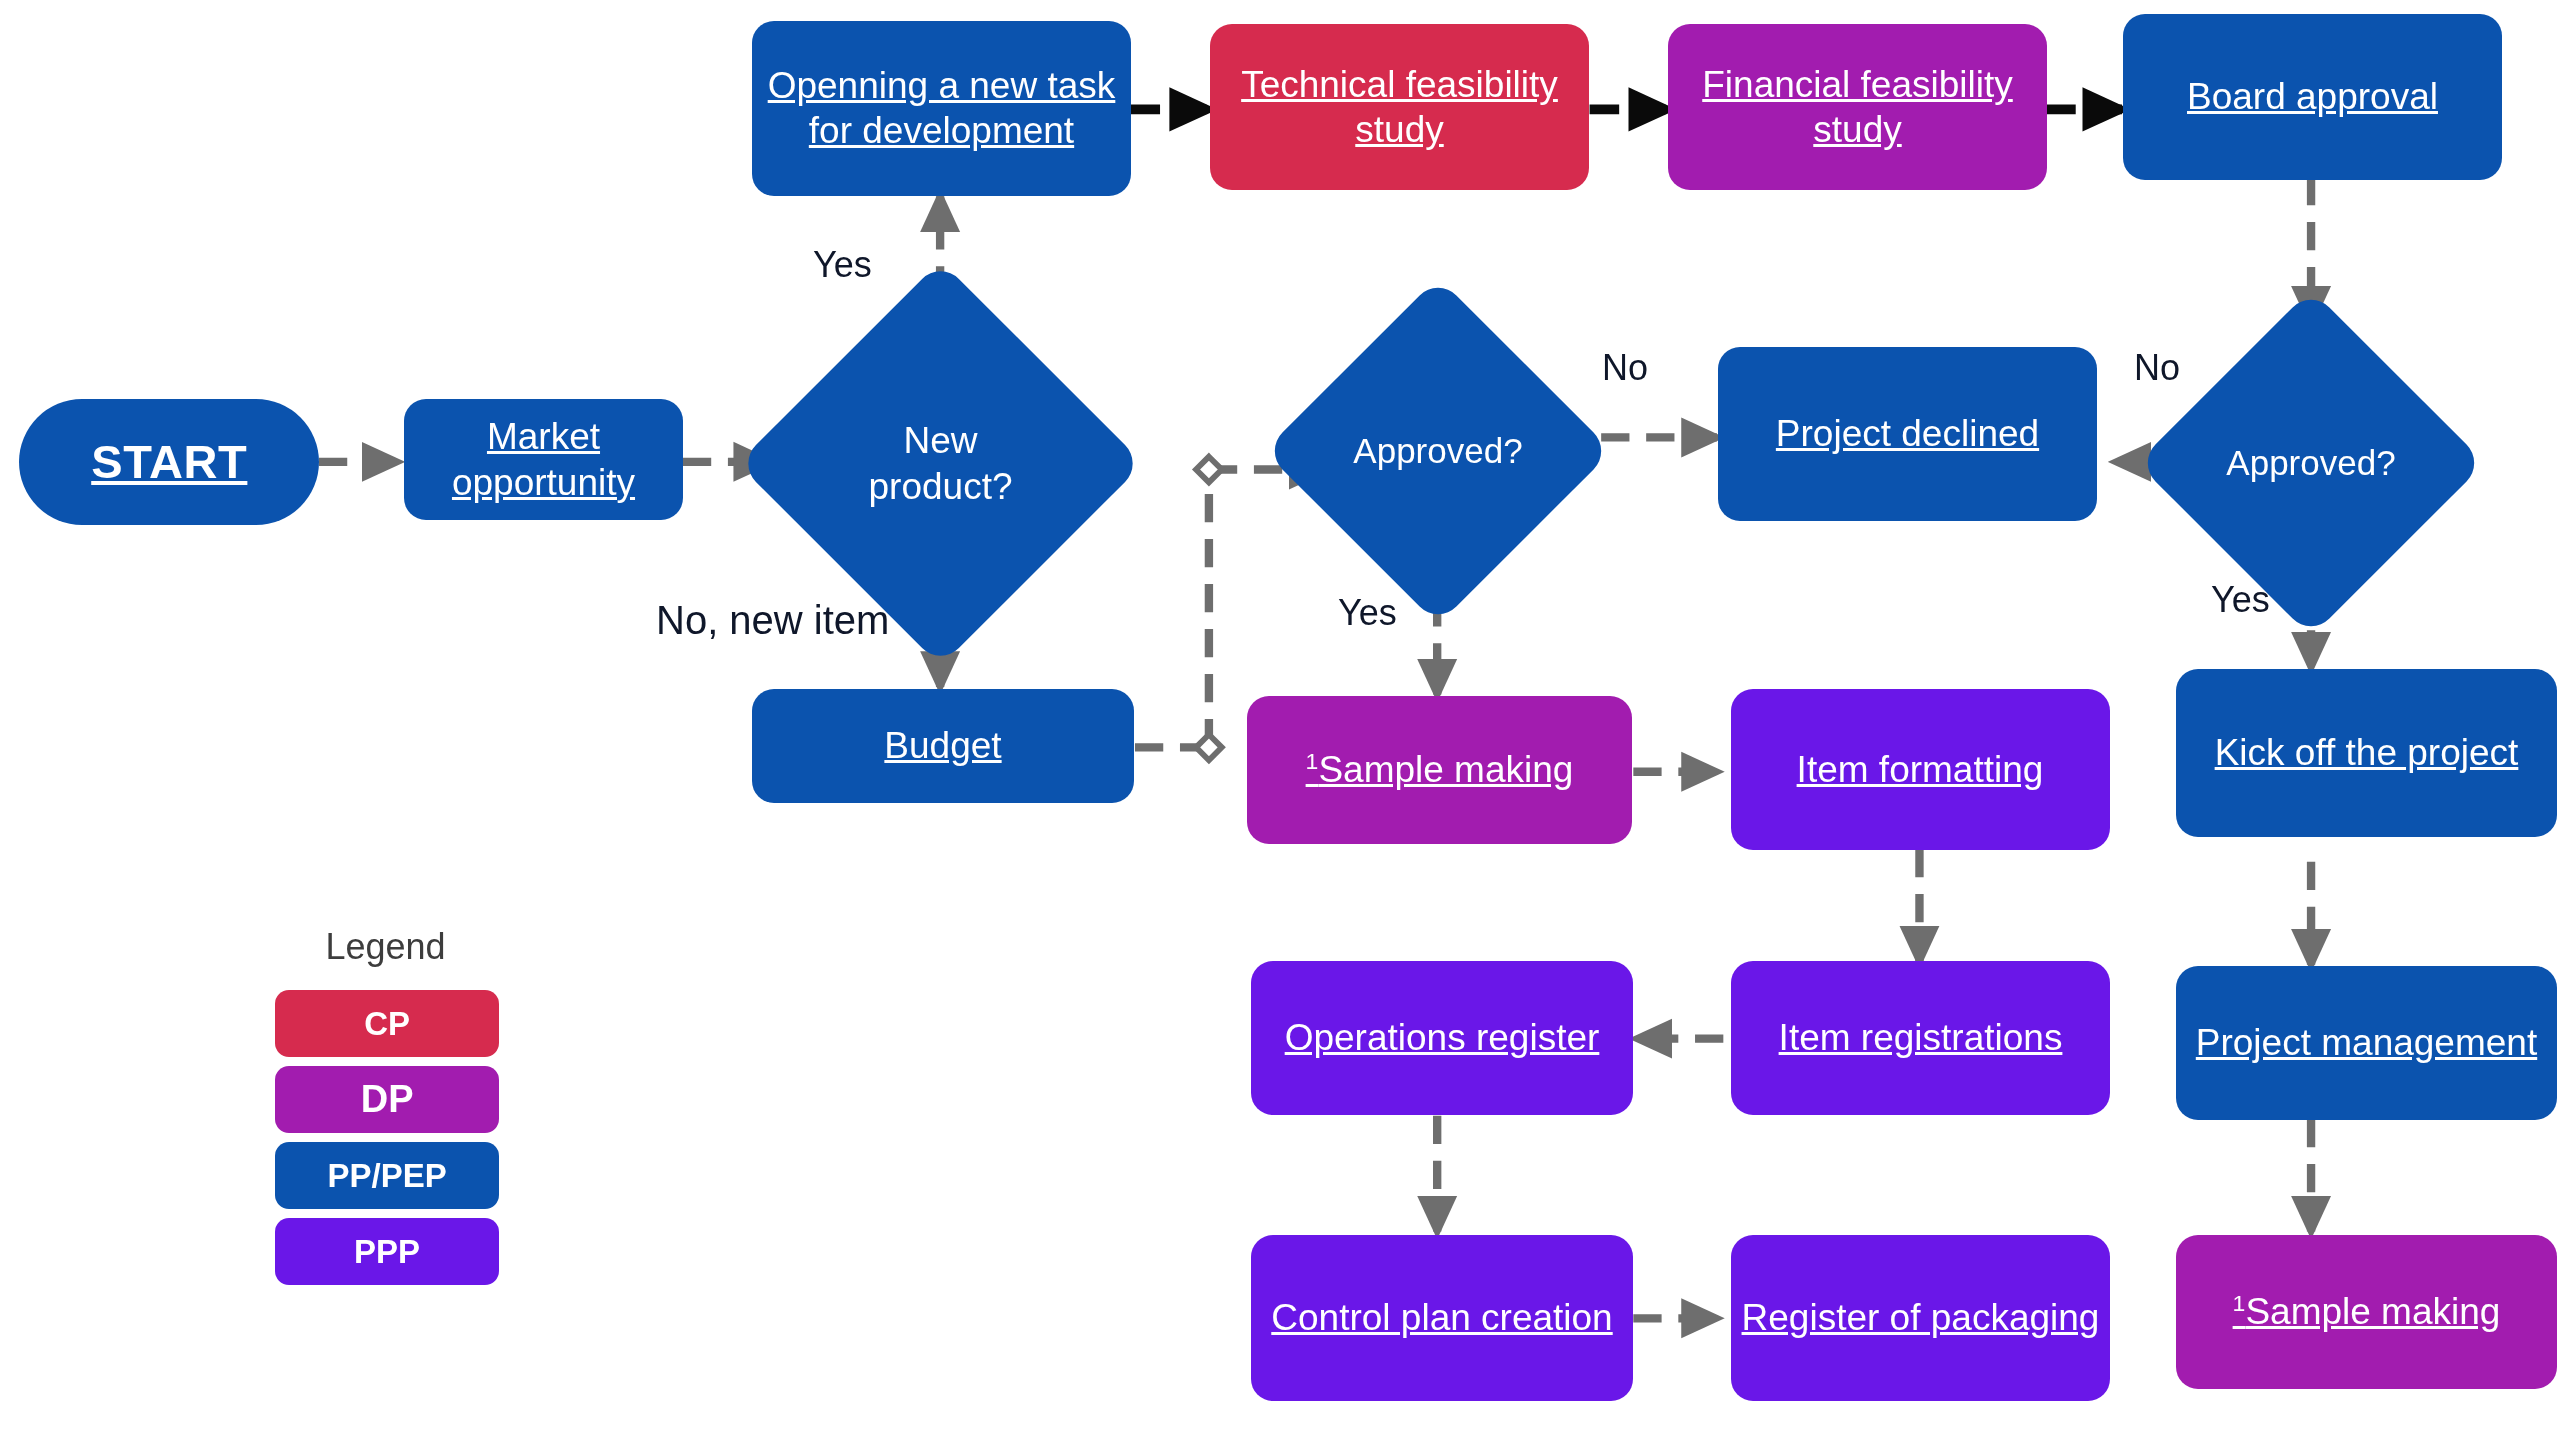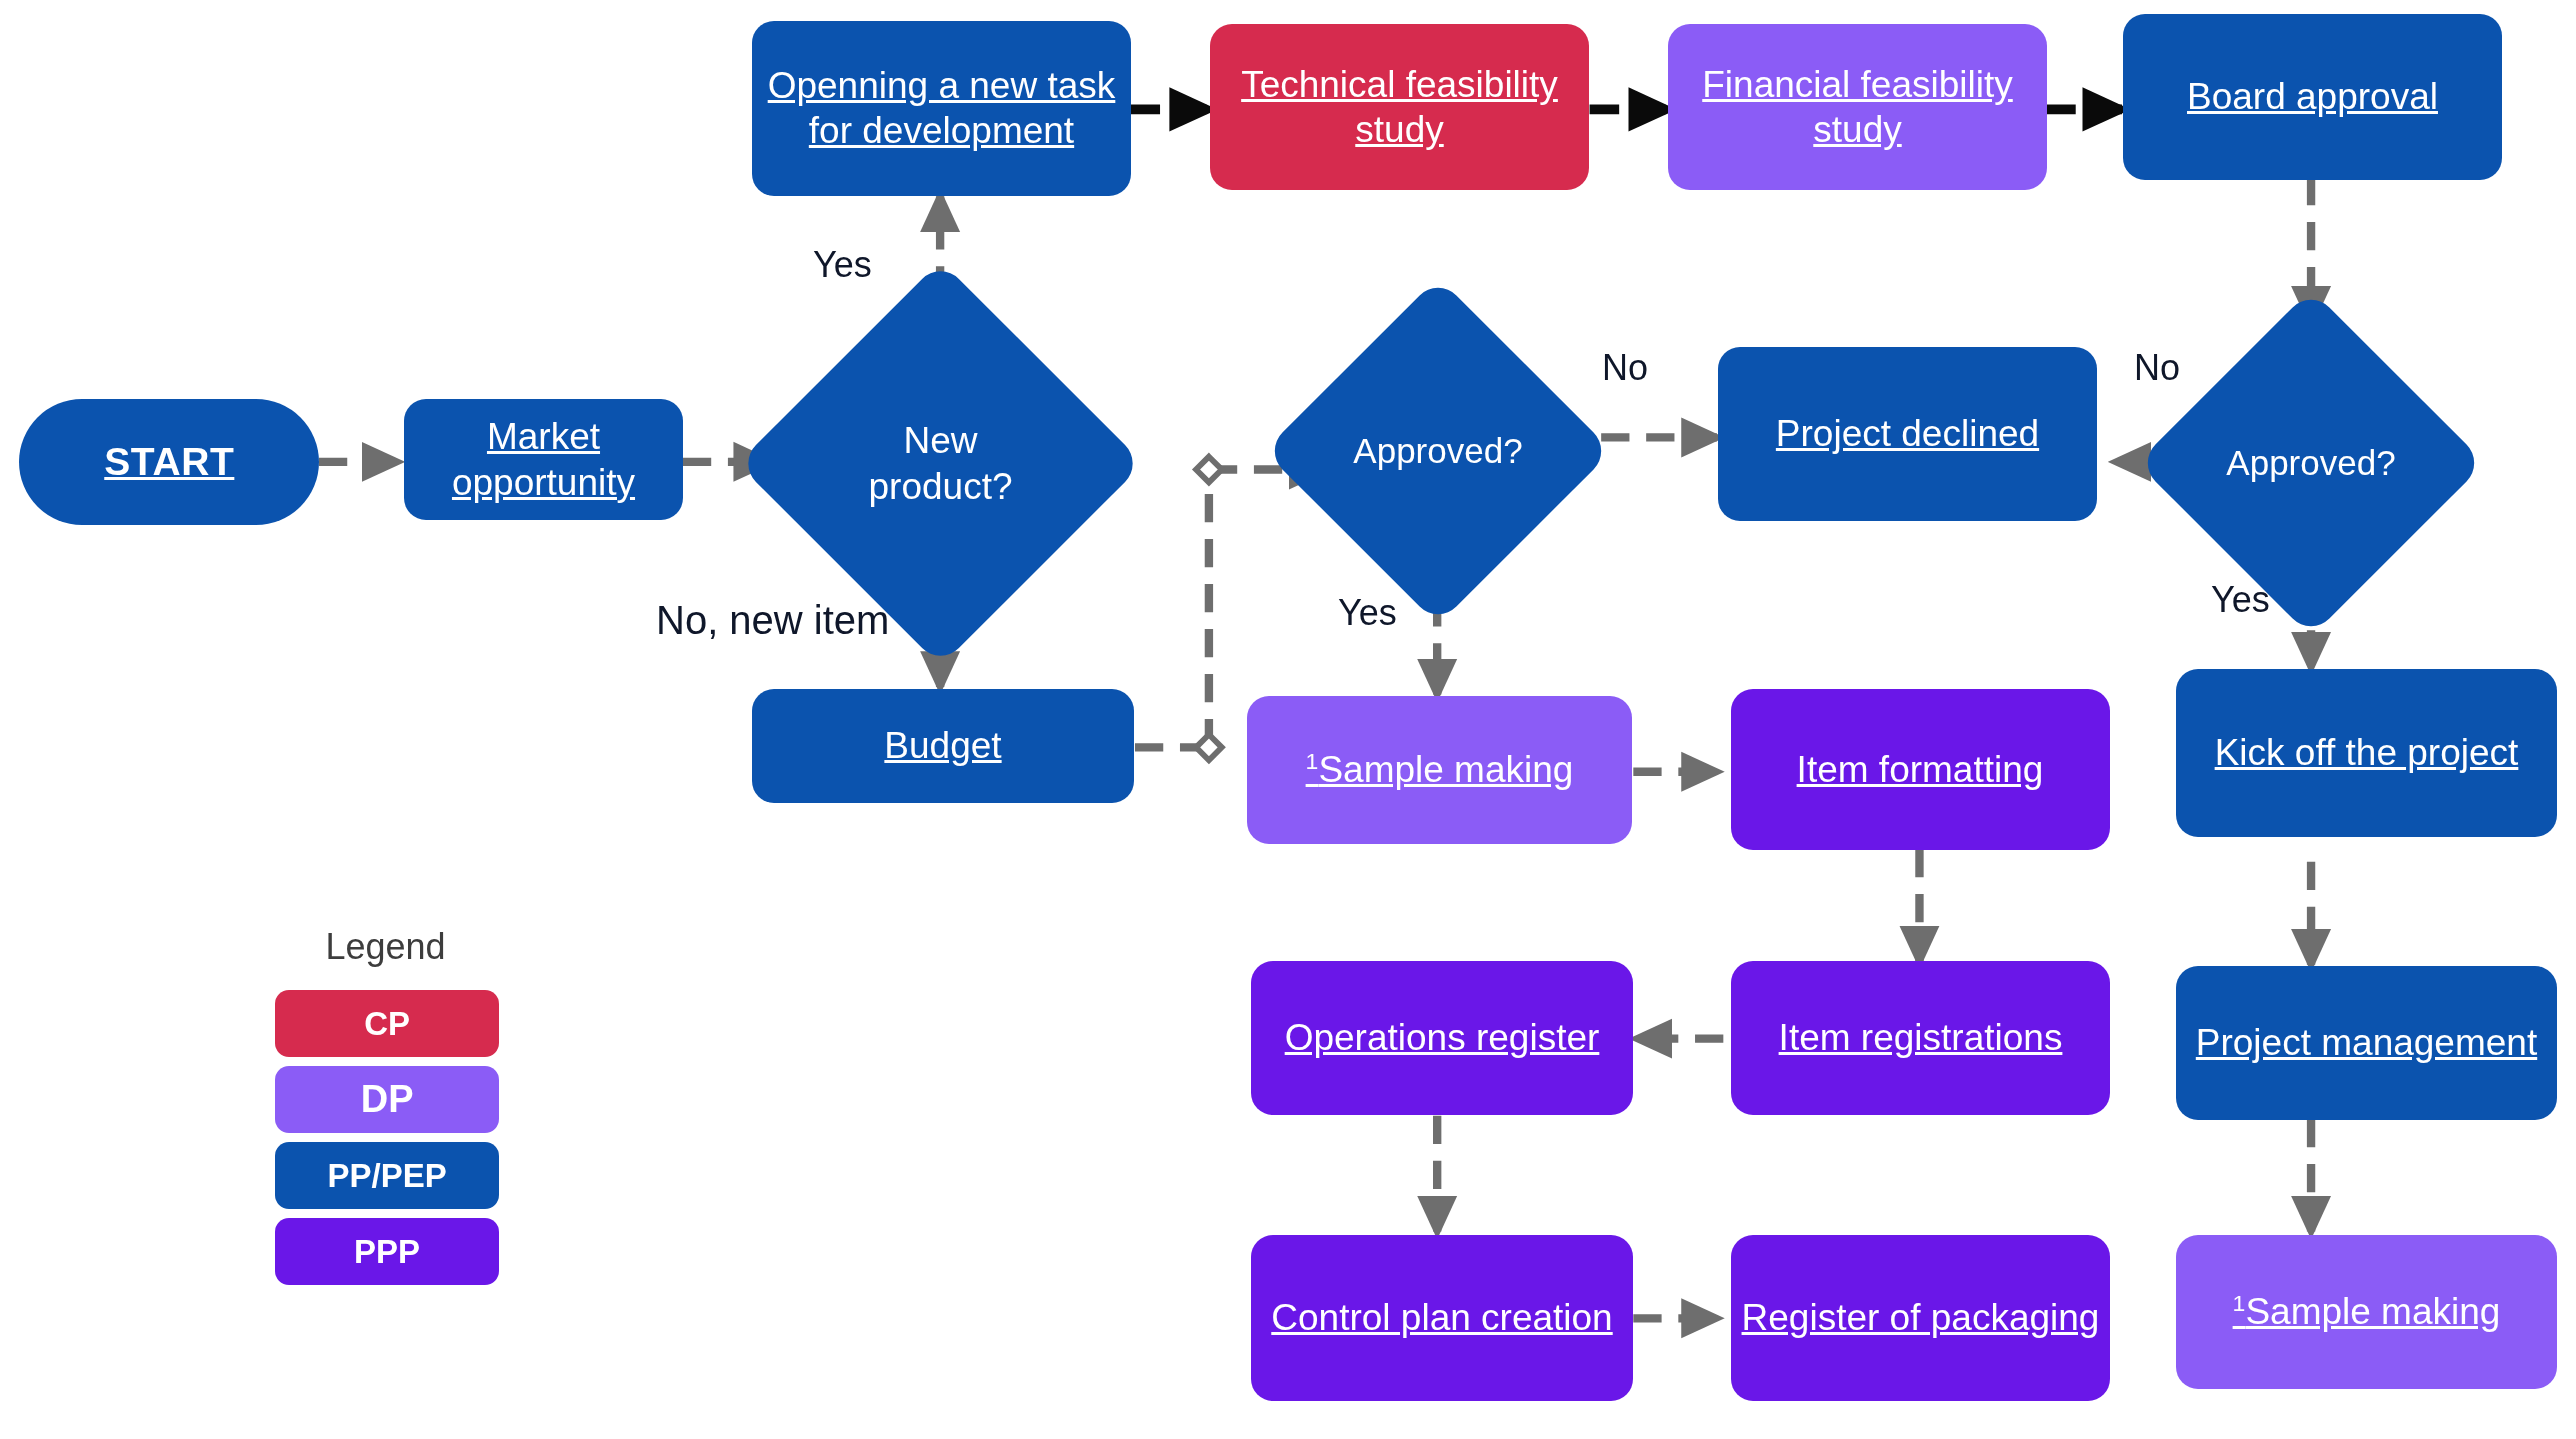--- a/index.html
+++ b/index.html
@@ -25,21 +25,21 @@
     transform:rotate(45deg);
     border-radius:26px;
   }
   .diamond-label{
     position:absolute;left:0;top:0;width:100%;height:100%;
     display:flex;align-items:center;justify-content:center;
     text-align:center;color:#fff;line-height:1.22;
     z-index:2;
   }
   .cp{background:#D62B4E;}
-  .dp{background:#8b5cf6;}
+  .dp{background:#a21caf;}
   .pp{background:#0B53AE;}
   .ppp{background:#6A17E8;}
 
   .edgelabel{
     position:absolute;color:#0f172a;white-space:nowrap;
   }
 
   
   #legend{position:absolute;}
   #legend-title{
@@ -109,21 +109,21 @@
   </div>
 
   <div class="node rect dp" style="left:1668px;top:24.4px;width:379px;height:166px;font-size:37px;">
     <span>Financial feasibility study</span>
   </div>
 
   <div class="node rect pp" style="left:2123px;top:14px;width:379px;height:166px;font-size:37px;">
     <span>Board approval</span>
   </div>
 
-  <div class="node pill pp" style="left:19.3px;top:399px;width:300px;height:126px;font-size:39px;">
+  <div class="node pill pp" style="left:19.3px;top:399px;width:300px;height:126px;font-size:47px;">
     <span>START</span>
   </div>
 
   <div class="node rect pp" style="left:404px;top:399px;width:279px;height:121px;font-size:37px;">
     <span>Market opportunity</span>
   </div>
 
   <div class="diamond-wrap" style="left:797px;top:320px;width:287px;height:287px;">
     <div class="diamond-shape pp"></div>
     <div class="diamond-label" style="font-size:37px;padding:0 45px;box-sizing:border-box;">New product?</div>

